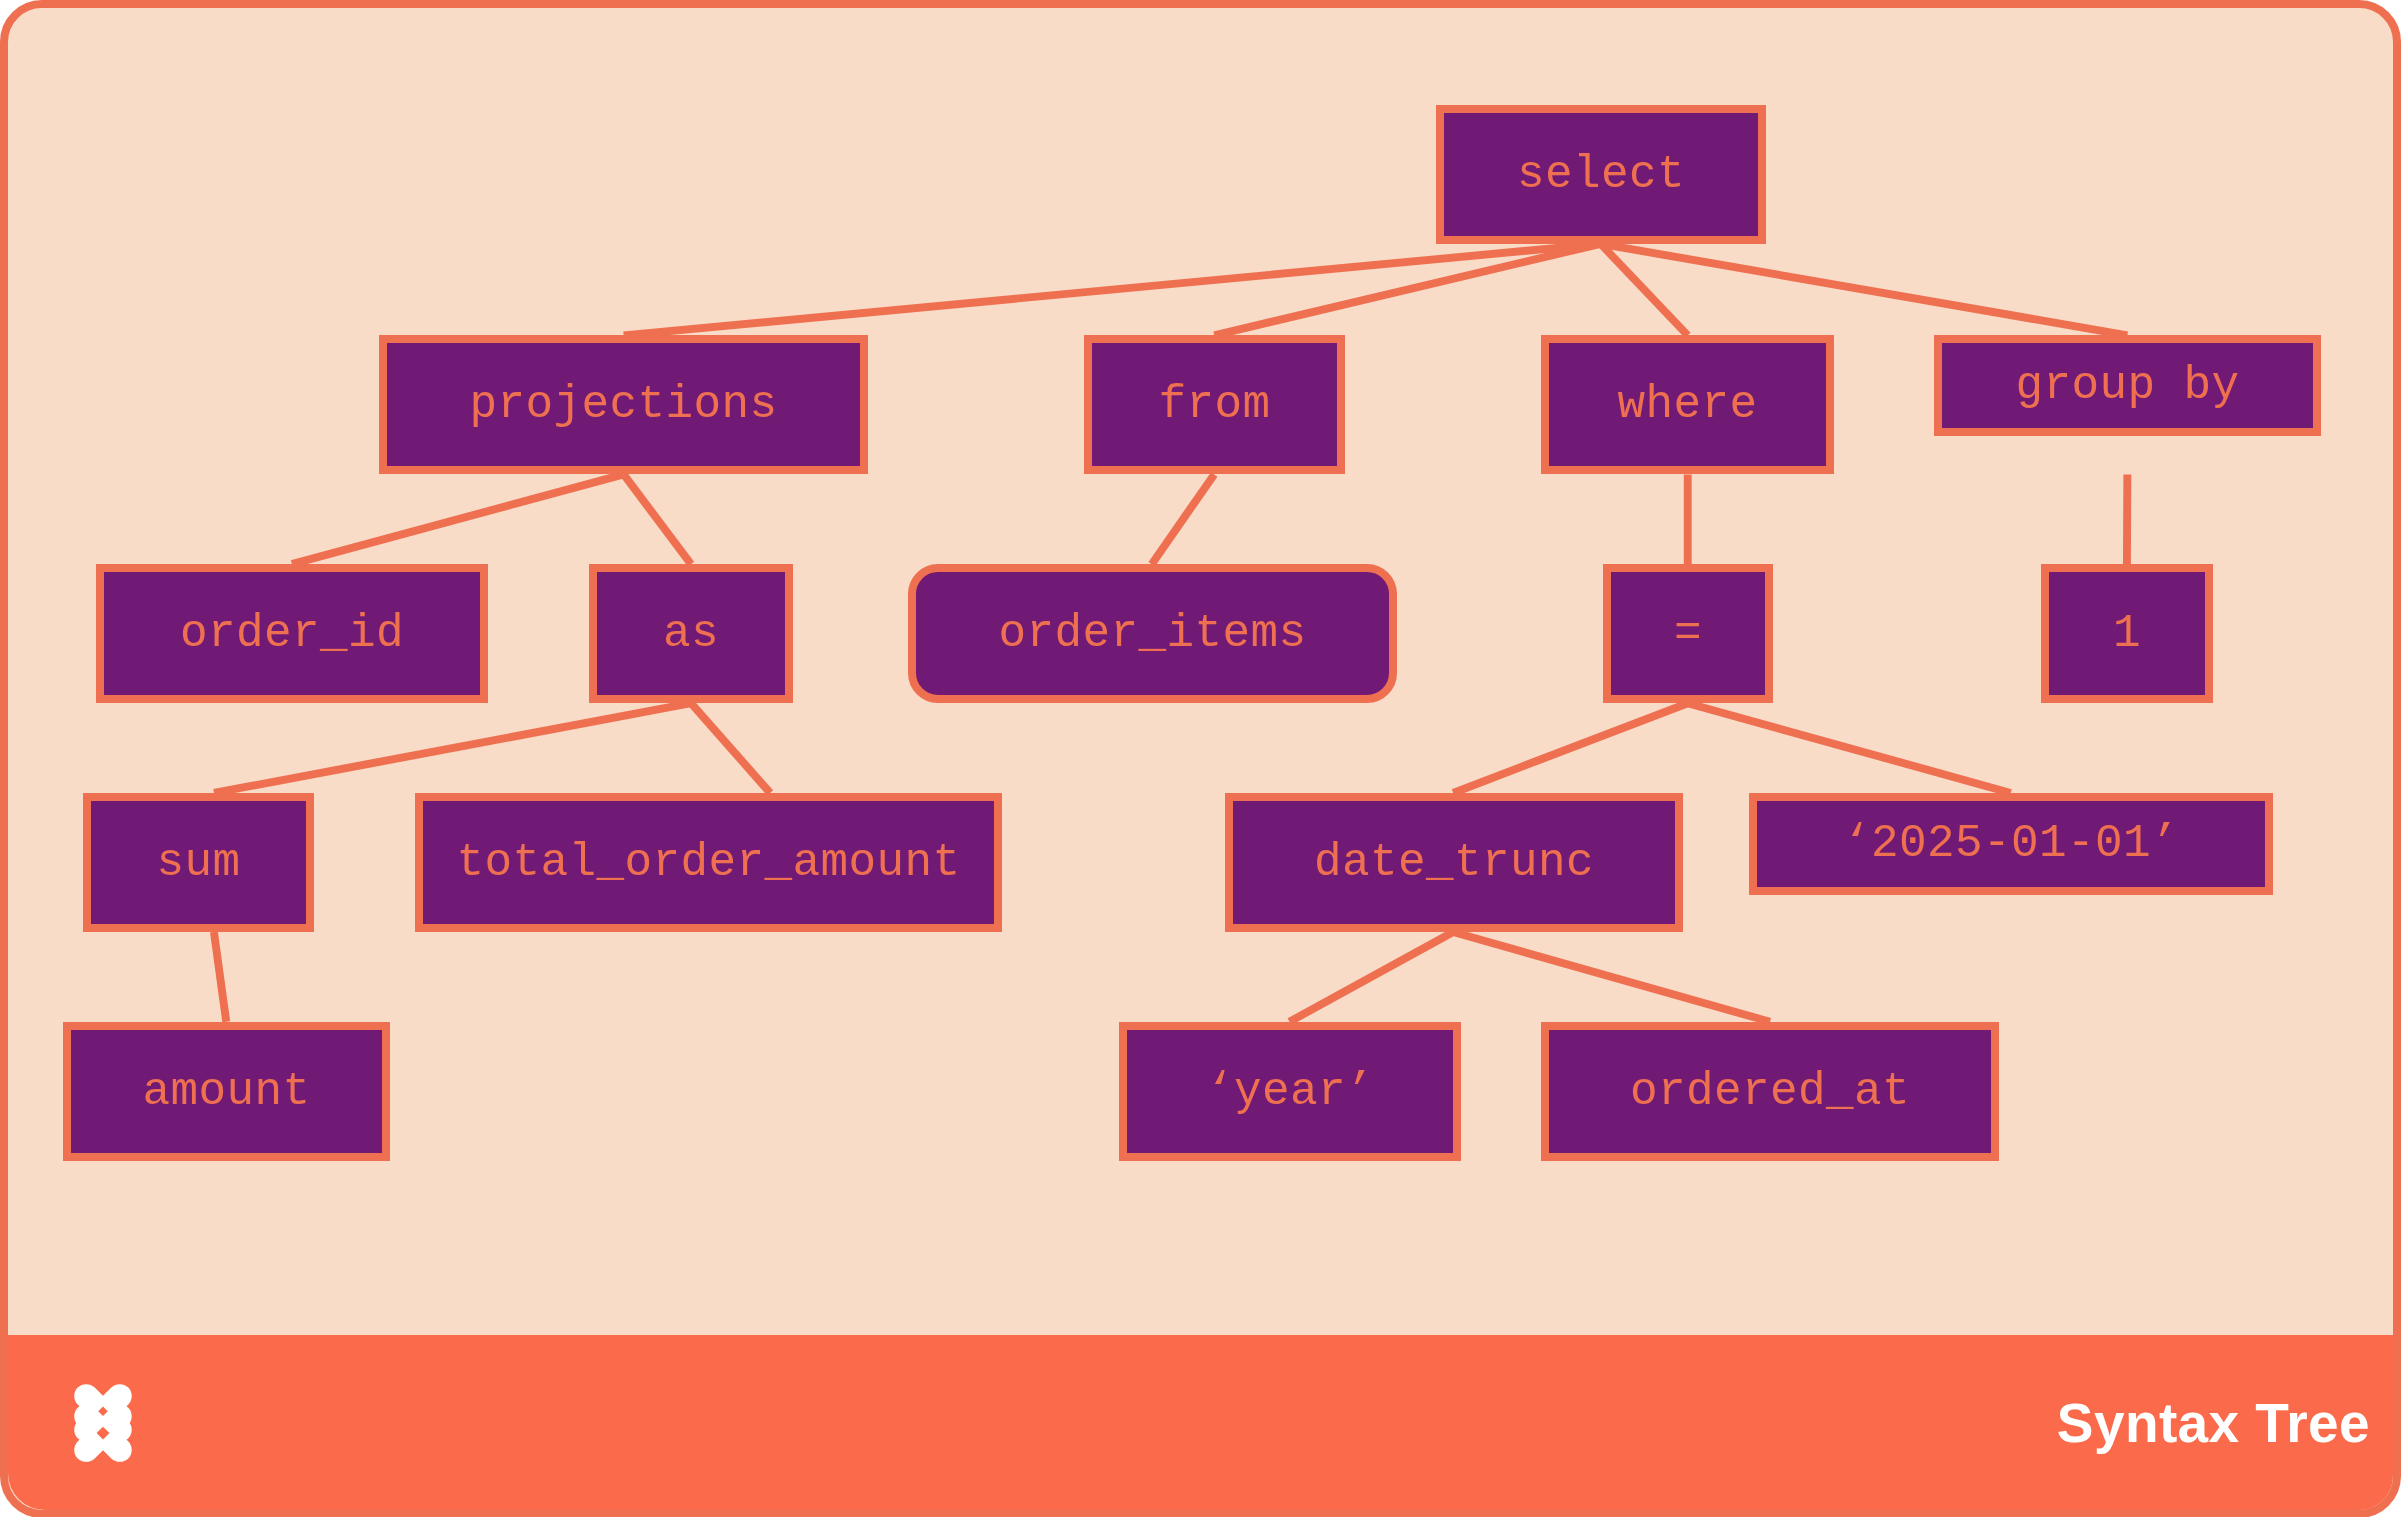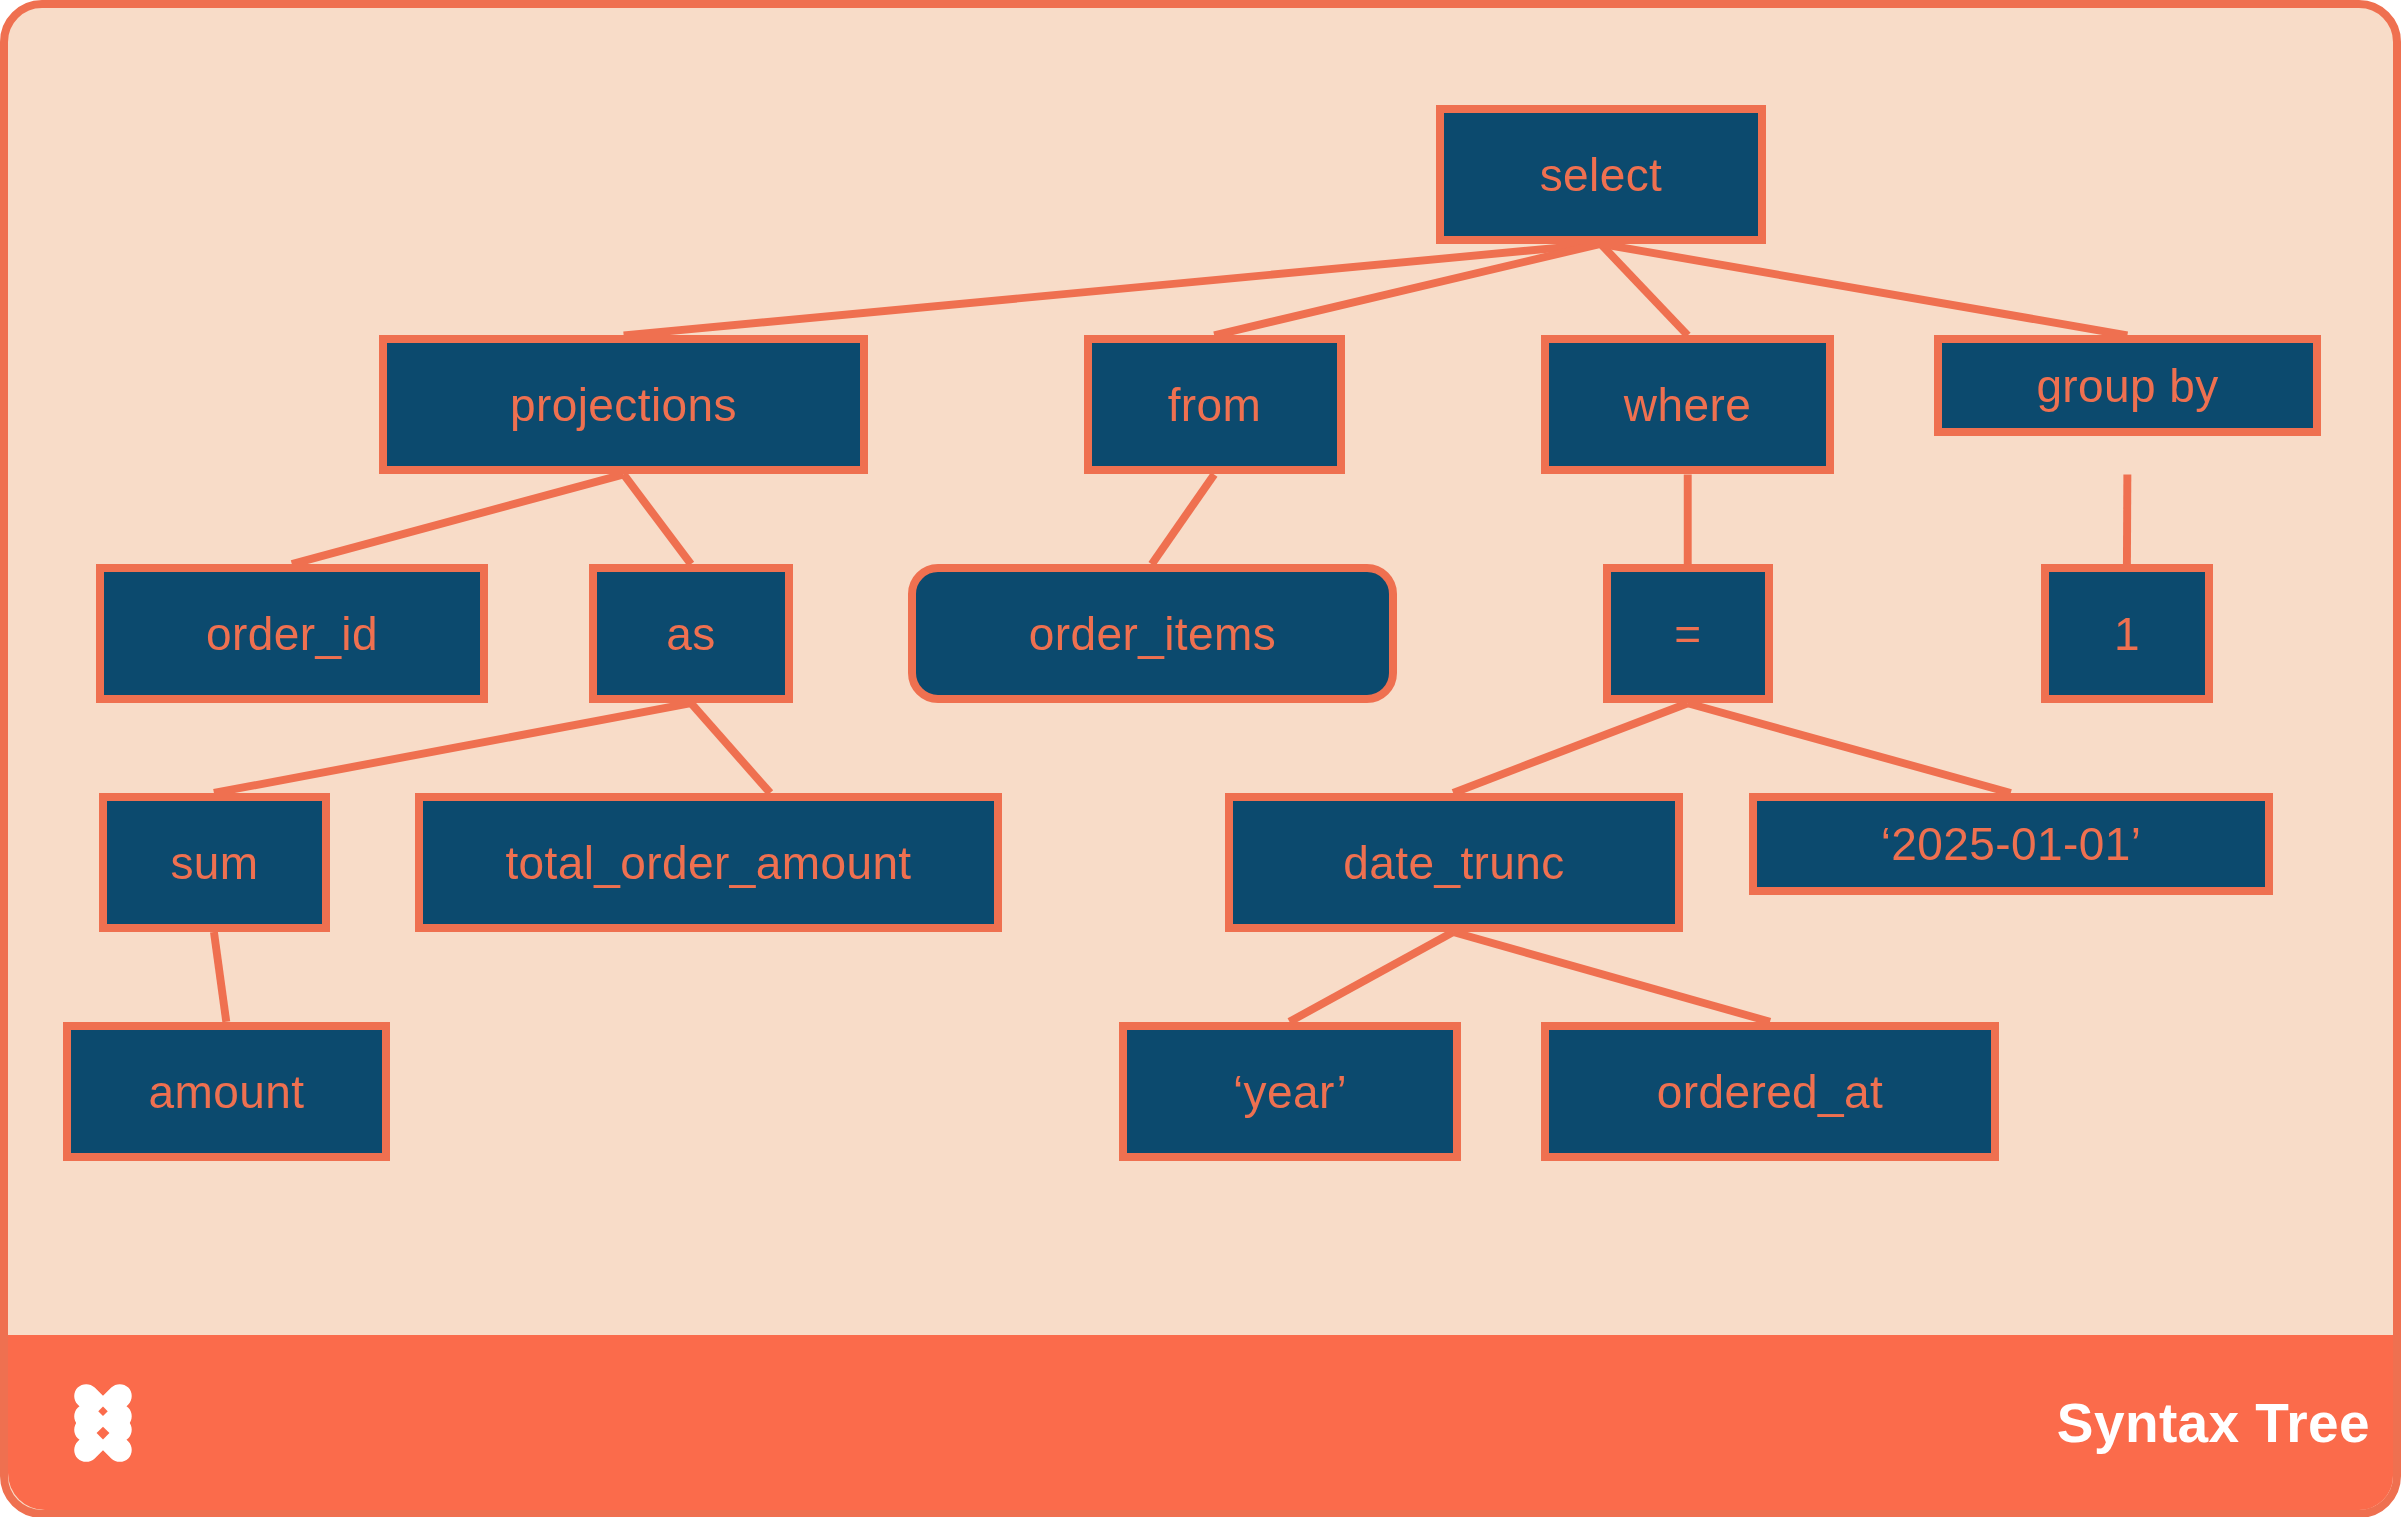--- a/index.html
+++ b/index.html
@@ -32,27 +32,27 @@
   }
   #edges {
     position: absolute;
     left: 0; top: 0;
     width: 2401px;
     height: 1342px;
   }
   .node {
     position: absolute;
     box-sizing: border-box;
-    background: #0c4a6e;
+    background: #701a75;
     border: 8px solid #ef7050;
     color: #ef7050;
     display: flex;
     align-items: center;
     justify-content: center;
-    font-family: Liberation Sans, sans-serif;
+    font-family: Liberation Mono, monospace;
     font-size: 46px;
     letter-spacing: 0.4px;
     line-height: 1;
     white-space: nowrap;
   }
   #footer {
     position: absolute;
     left: 0;
     bottom: 0;
     width: 2401px;
@@ -128,21 +128,21 @@
         </div>
         <div class="node" style="left: 900px; top: 556px; width: 489px; height: 139px; border-radius: 30px;">
           <span>order_items</span>
         </div>
         <div class="node" style="left: 1595px; top: 556px; width: 170px; height: 139px;">
           <span>=</span>
         </div>
         <div class="node" style="left: 2033px; top: 556px; width: 172px; height: 139px;">
           <span>1</span>
         </div>
-        <div class="node" style="left: 91px; top: 785px; width: 231px; height: 139px;">
+        <div class="node" style="left: 75px; top: 785px; width: 231px; height: 139px;">
           <span>sum</span>
         </div>
         <div class="node" style="left: 407px; top: 785px; width: 587px; height: 139px;">
           <span>total_order_amount</span>
         </div>
         <div class="node" style="left: 1217px; top: 785px; width: 458px; height: 139px;">
           <span>date_trunc</span>
         </div>
         <div class="node" style="left: 1741px; top: 785px; width: 524px; height: 102px;">
           <span>‘2025-01-01’</span>

